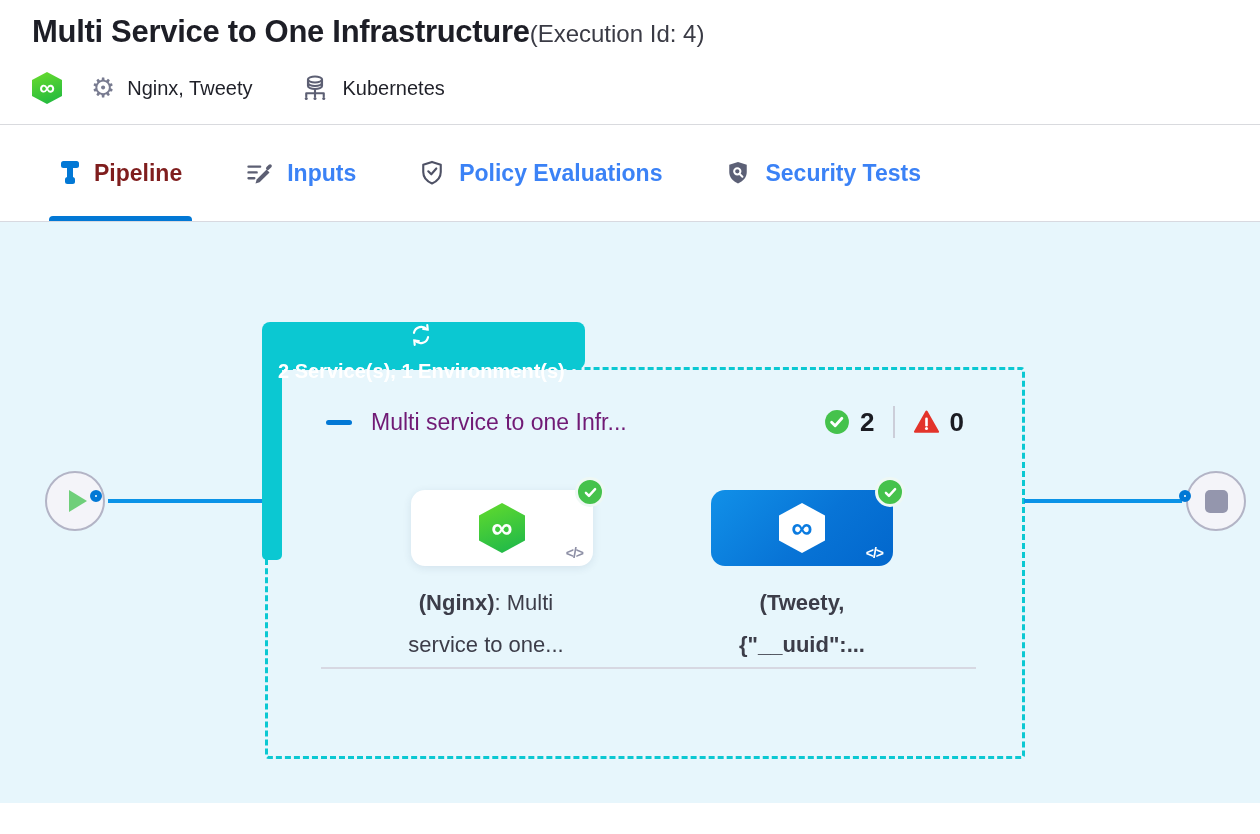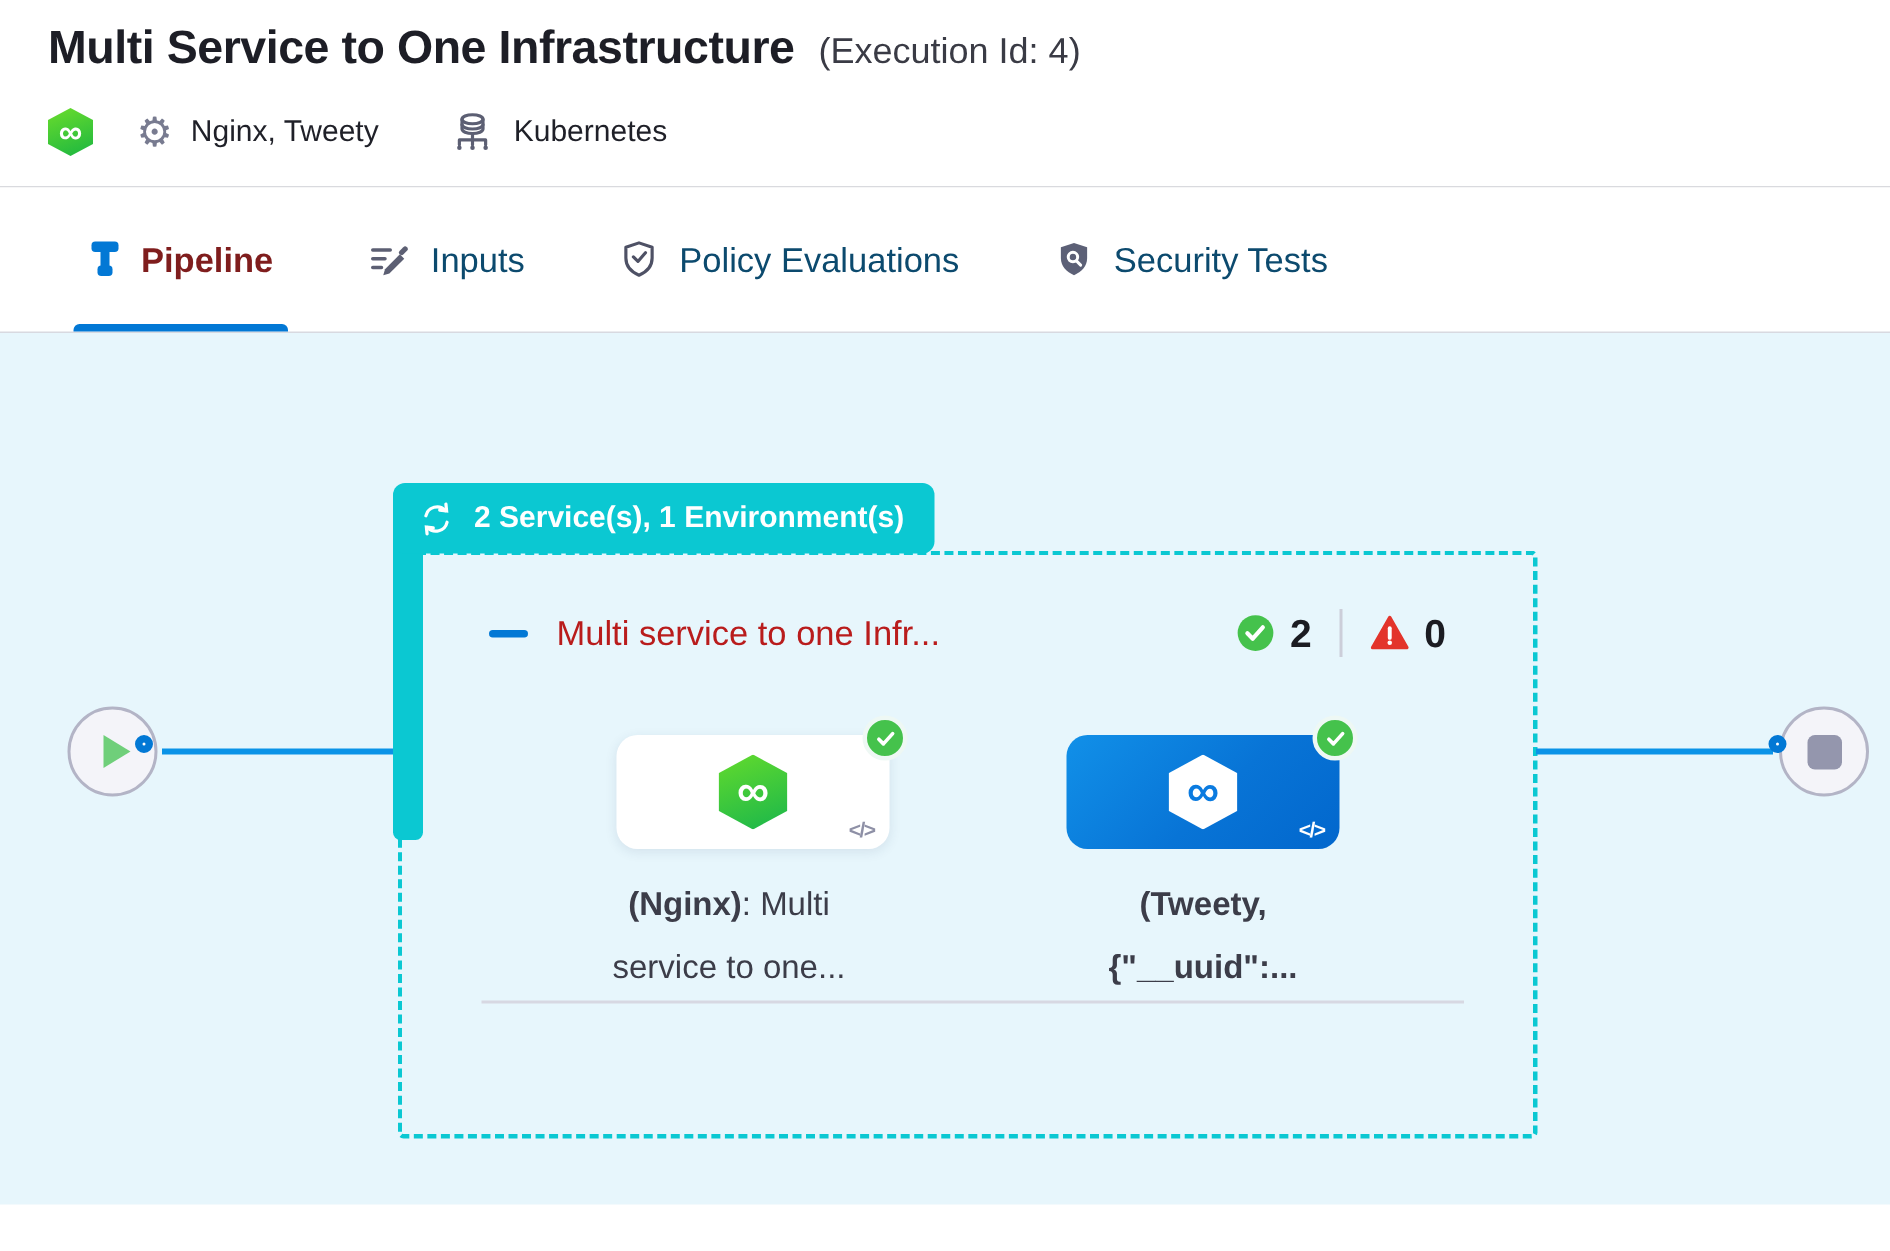--- a/index.html
+++ b/index.html
@@ -1,37 +1,37 @@
 <!DOCTYPE html>
 <html><head>
 <meta charset="utf-8">
 <style>
   * { margin:0; padding:0; box-sizing:border-box; }
   html,body { width:1260px; height:834px; font-family:"Liberation Sans", sans-serif; background:#ffffff; overflow:hidden; }
 
   
   .header { background:#fff; padding:14px 32px 0 32px; }
-  .title-row { display:flex; align-items:baseline; gap:16px; }
+  .title-row { display:flex; align-items:baseline; }
   .page-title { font-size:31px; font-weight:700; color:#1d1e26; letter-spacing:-0.3px; }
   .exec-id { font-size:24px; font-weight:400; color:#3a3b45; }
   .meta-row { display:flex; align-items:center; margin-top:22px; padding-bottom:20px; }
   .hex-logo { width:30px; height:32px; clip-path:polygon(50% 0%,100% 25%,100% 75%,50% 100%,0% 75%,0% 25%);
               background:linear-gradient(160deg,#63d92e 10%,#23ba3f 90%);
               display:flex; align-items:center; justify-content:center; }
   .hex-logo .inf { color:#fff; font-size:22px; font-weight:700; line-height:30px; }
   .gear { font-size:27px; color:#787b90; margin-left:29px; line-height:30px; }
   .meta-label { font-size:20px; color:#1f2028; margin-left:12px; }
   .infra-icon { margin-left:48px; }
   .header-divider { border-bottom:1px solid #d9dade; }
 
   
   .tabbar { background:#fff; height:97px; display:flex; align-items:center; padding-left:53px;
             border-bottom:1px solid #d8d9e0; }
   .tab { display:flex; align-items:center; gap:13px; height:100%; position:relative; padding:0 6px; margin-right:50px; cursor:pointer; }
-  .tab-label { font-size:23px; color:#0c4a6e; font-weight:400; }
+  .tab-label { font-size:23px; color:#3b82f6; font-weight:700; }
   .tab.active .tab-label { color:#7f1d1d; font-weight:700; }
   .tab.active::after { content:""; position:absolute; left:-4px; right:-4px; bottom:0; height:5px;
                        background:#0278d5; border-radius:4px 4px 0 0; }
 
   
   .canvas { position:relative; width:1260px; height:581px; background:#e7f6fc; }
 
   .node-circle { position:absolute; width:60px; height:60px; border-radius:50%;
                  background:#f4f4f9; border:2px solid #b3b4c6; display:flex; align-items:center; justify-content:center; }
   .start-node { left:45px; top:249px; }
@@ -41,29 +41,29 @@
   .conn-ring { position:absolute; width:12px; height:12px; background:#fff; border:5px solid #0278d5; border-radius:50%; z-index:3; }
   .ring-left { left:90px; top:268px; }
   .ring-right { left:1179px; top:268px; }
   .edge { position:absolute; height:4px; background:#0b93e7; top:277px; z-index:2; }
   .edge-left { left:108px; width:158px; }
   .edge-right { left:1024px; width:158px; }
 
   
   .stage-badge { position:absolute; left:262px; top:100px; height:47px; background:#0bc8d2; color:#fff;
                  border-radius:8px; display:flex; align-items:center; gap:12px; padding:0 20px 0 16px;
-                 font-size:20px; font-weight:700; z-index:5; cursor:pointer; }
+                 font-size:20px; font-weight:700; z-index:5; cursor:pointer;flex-direction:column; }
   .stage-strip { position:absolute; left:262px; top:110px; width:20px; height:228px; background:#0bc8d2;
                  border-radius:0 0 5px 5px; z-index:4; }
   .stage-box { position:absolute; left:265px; top:145px; width:760px; height:392px;
                border:3px dashed #0bc8d2; border-radius:4px; z-index:1; }
 
   .stage-header { position:absolute; left:58px; right:58px; top:36px; display:flex; align-items:center; }
   .minus-icon { width:26px; height:5px; border-radius:3px; background:#0278d5; margin-right:19px; cursor:pointer; flex:none; }
-  .stage-title { font-size:23px; color:#b91c1c; flex:1 1 auto; white-space:nowrap; overflow:hidden; }
+  .stage-title { font-size:23px; color:#701a75; flex:1 1 auto; white-space:nowrap; overflow:hidden; }
   .counts { display:flex; align-items:center; gap:10px; }
   .count-num { font-size:26px; font-weight:600; color:#1b1c22; }
   .count-div { width:2px; height:32px; background:#ccced9; margin:0 8px; }
 
   .svc-card { position:absolute; top:120px; width:182px; height:76px; border-radius:14px; cursor:pointer;
               display:flex; align-items:center; justify-content:center; }
   .card-nginx { left:143px; background:#fff; box-shadow:0 2px 8px rgba(40,60,100,0.10); }
   .card-tweety { left:443px; background:linear-gradient(135deg,#1190e8 0%,#0874d6 55%,#0267cd 100%); }
   .card-hex { width:46px; height:50px; clip-path:polygon(50% 0%,100% 25%,100% 75%,50% 100%,0% 75%,0% 25%);
               display:flex; align-items:center; justify-content:center; }

